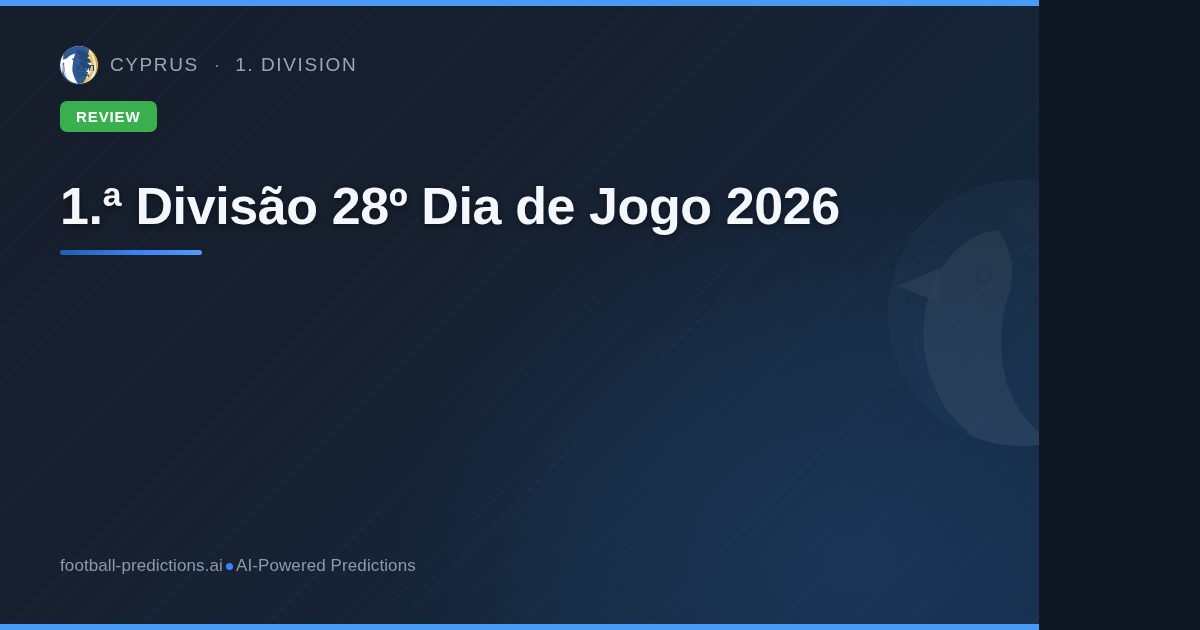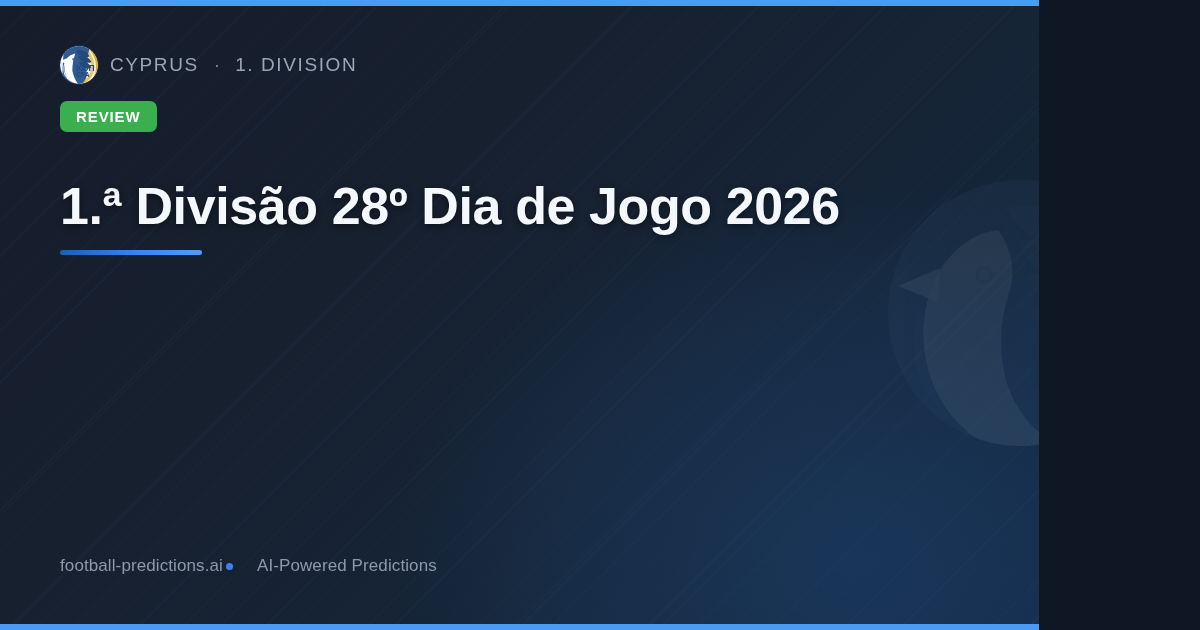--- a/index.html
+++ b/index.html
@@ -141,21 +141,21 @@
     white-space:nowrap;
   }
   .footer-site {
     font-size:17px; color:#8d99aa; letter-spacing:0.1px;
   }
   .footer-dot {
     width:7px; height:7px; border-radius:50%;
     background:#3b82f6; flex:0 0 7px;
   }
   .footer-tag {
-    font-size:17px; color:#8d99aa; letter-spacing:0.1px;margin-left:21px;
+    font-size:17px; color:#8d99aa; letter-spacing:0.1px;
   }
 </style>
 </head>
 <body>
 
 <div class="banner">
 
   <div class="texture"></div>
   <div class="texture2"></div>
   <div class="glow"></div>

